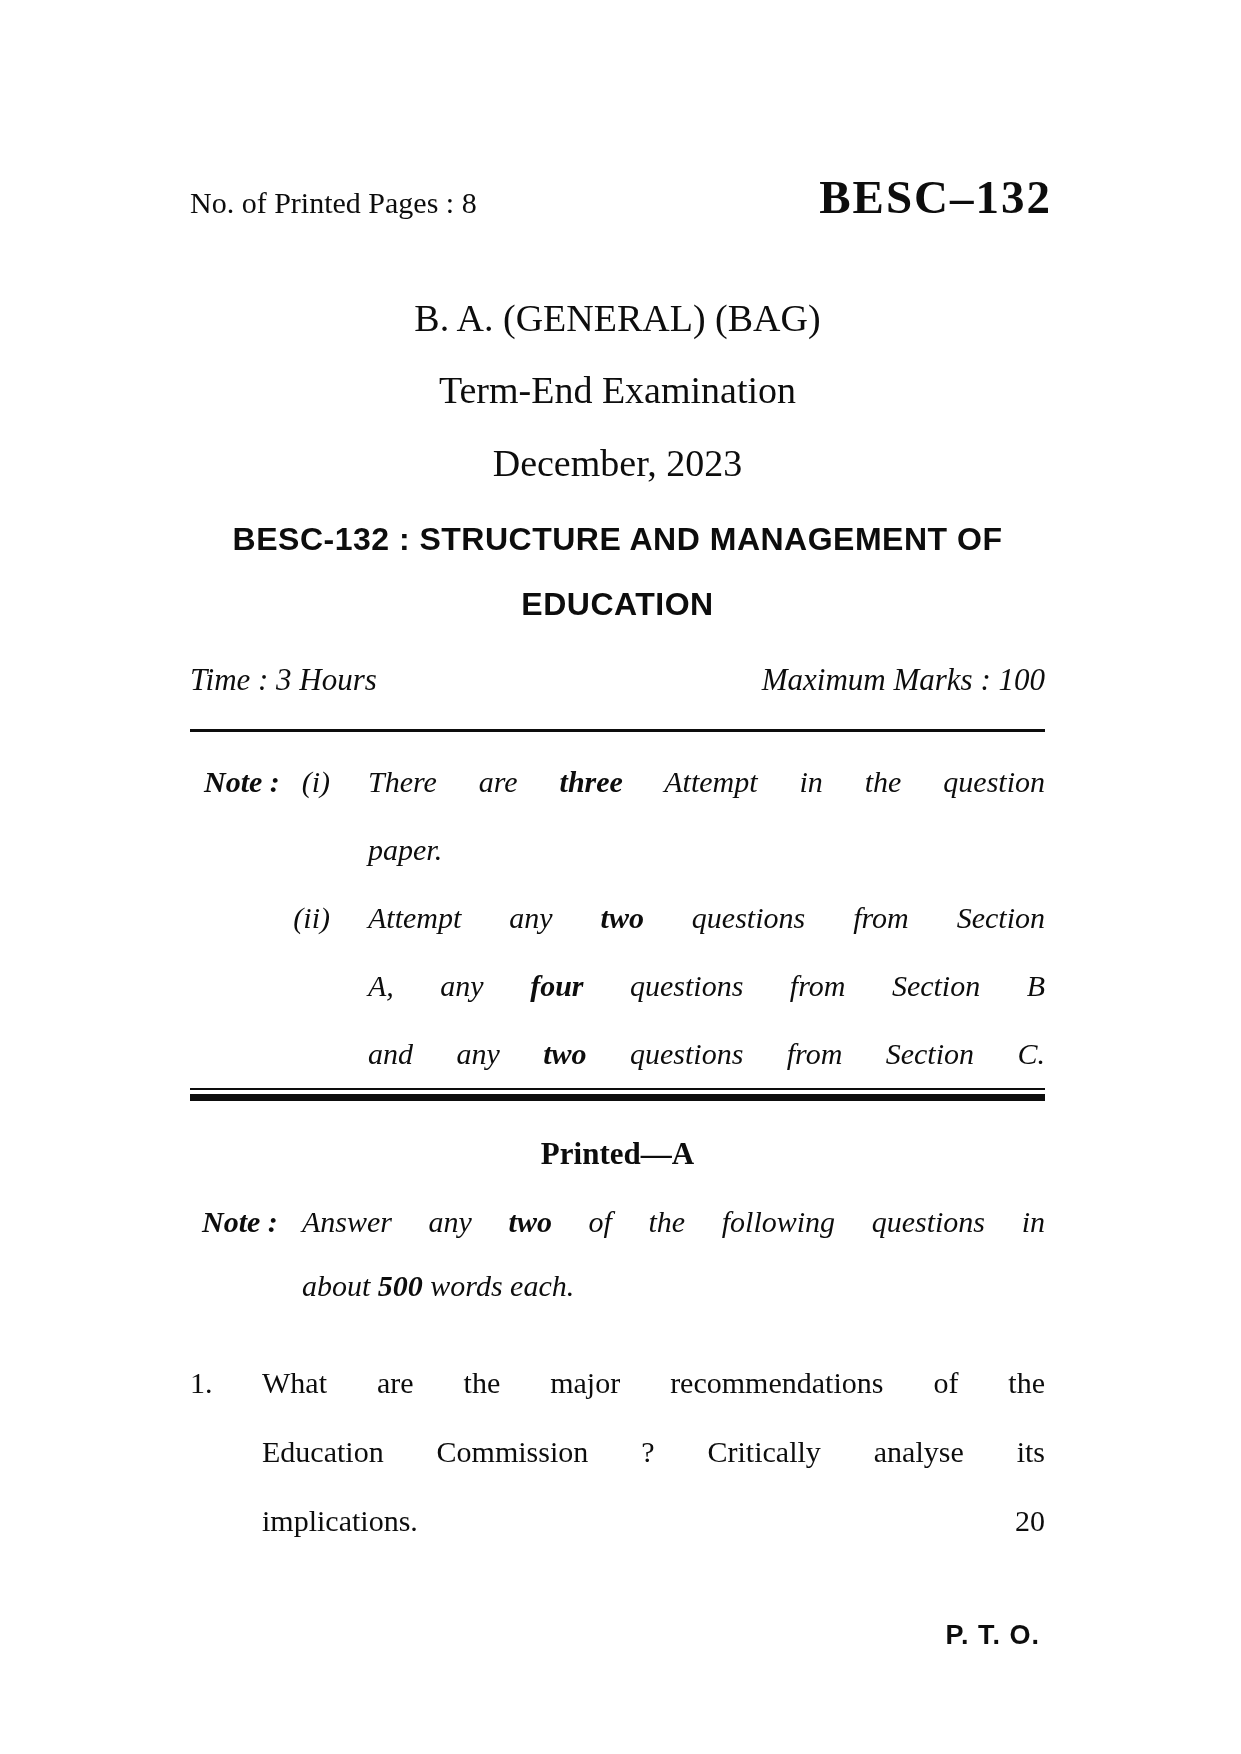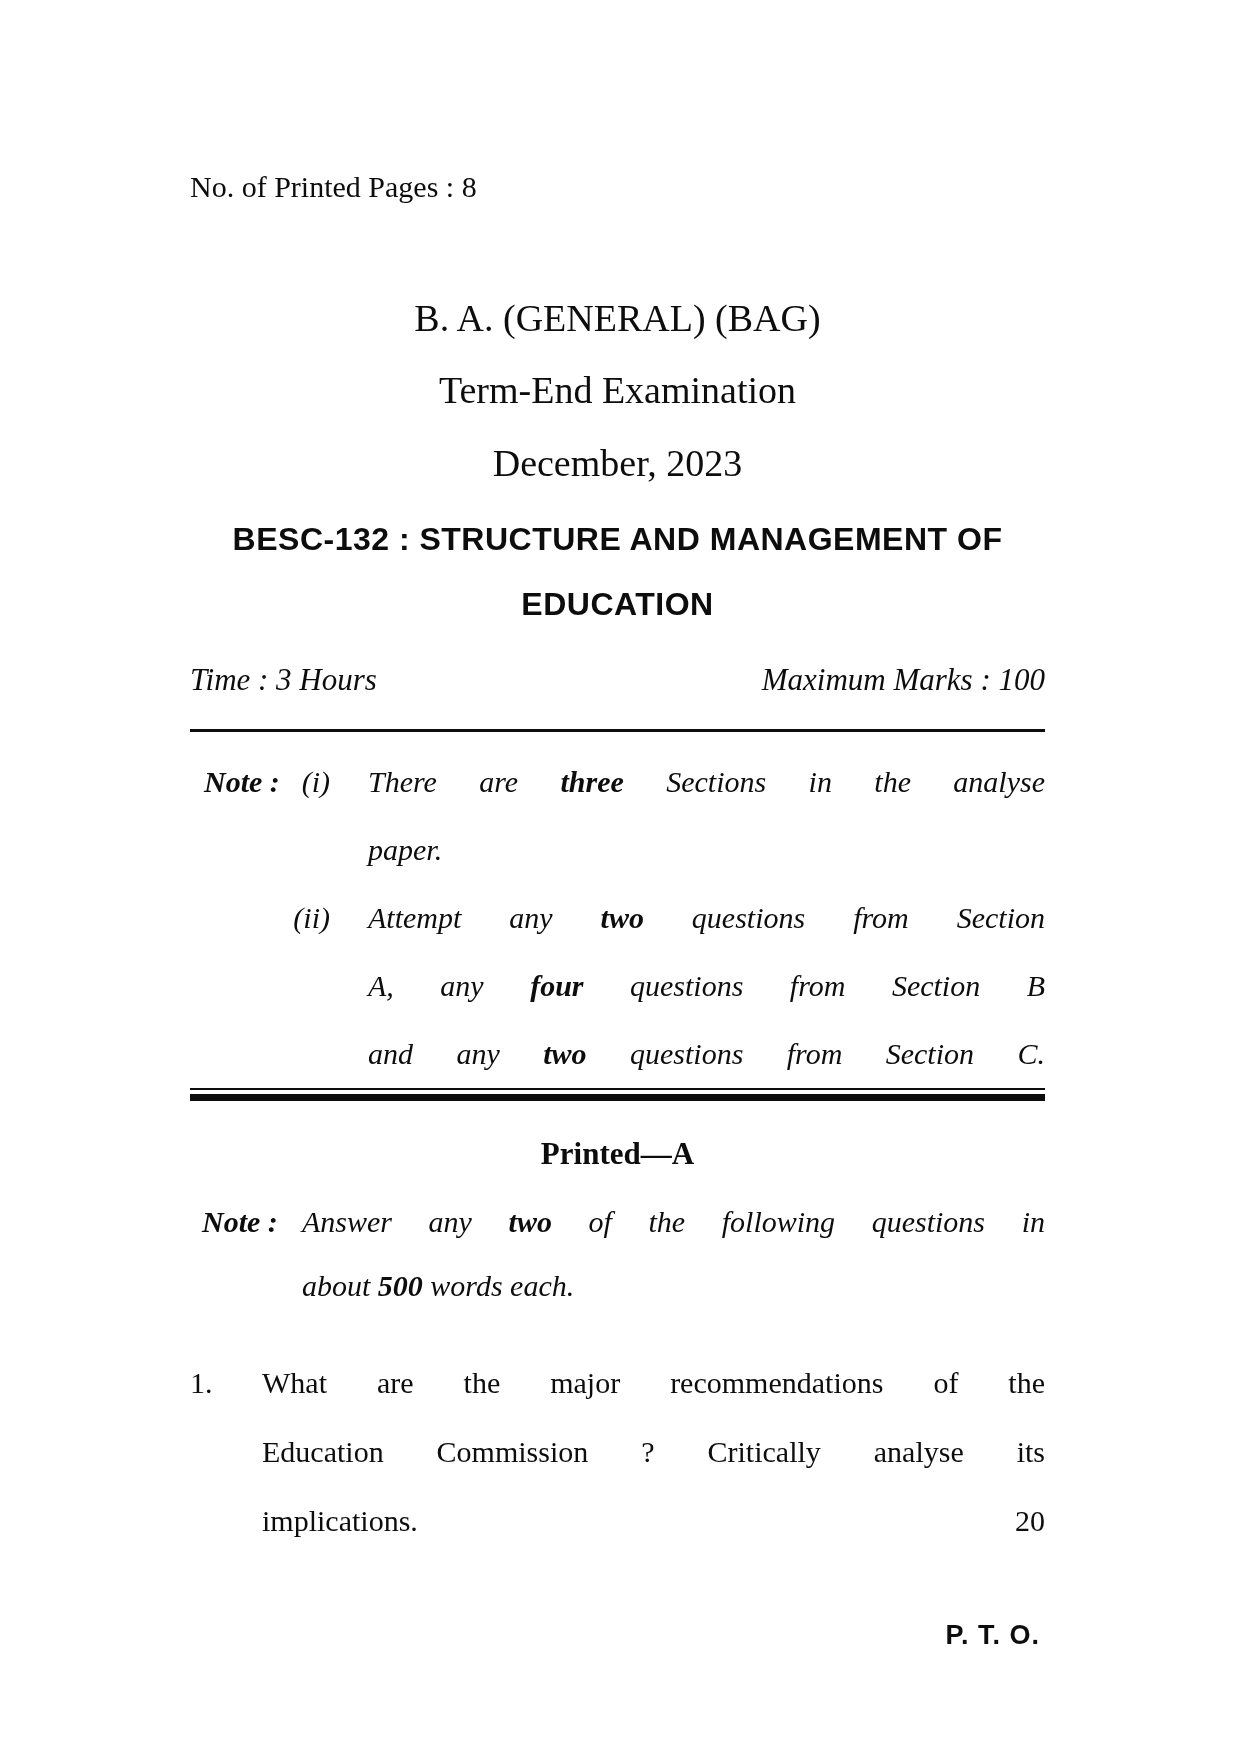--- a/index.html
+++ b/index.html
@@ -76,39 +76,40 @@
   .b { font-weight: bold; }
   .jl { text-align: justify; text-align-last: justify; }
 </style>
 </head>
 <body>
 
 <div class="page">
 
   <div class="abs header-row">
     <span class="pages-label">No. of Printed Pages : 8</span>
+    <span class="paper-code">BESC–132</span>
   </div>
 
   <div class="abs center-line h-serif" style="top:296px">B. A. (GENERAL) (BAG)</div>
   <div class="abs center-line h-serif" style="top:368px">Term-End Examination</div>
   <div class="abs center-line h-serif" style="top:441px">December, 2023</div>
   <div class="abs center-line h-sans" style="top:521px">BESC-132 : STRUCTURE AND MANAGEMENT OF</div>
   <div class="abs center-line h-sans" style="top:586px">EDUCATION</div>
 
   <div class="abs meta-row">
     <span>Time : 3 Hours</span>
     <span>Maximum Marks : 100</span>
   </div>
 
   <div class="abs rule-single"></div>
 
   <div class="abs note-grid">
     <div class="lbl">Note :</div>
     <div class="mk">(i)</div>
-    <div class="txt jl"><span>There are </span><span class="b">three</span><span> Sections in the analyse</span></div>
+    <div class="txt jl"><span>There are </span><span class="b">three</span><span> Attempt in the question</span></div>
 
     <div></div>
     <div></div>
     <div class="txt"><span>paper.</span></div>
 
     <div></div>
     <div class="mk">(ii)</div>
     <div class="txt jl"><span>Attempt any </span><span class="b">two</span><span> questions from Section</span></div>
 
     <div></div>

